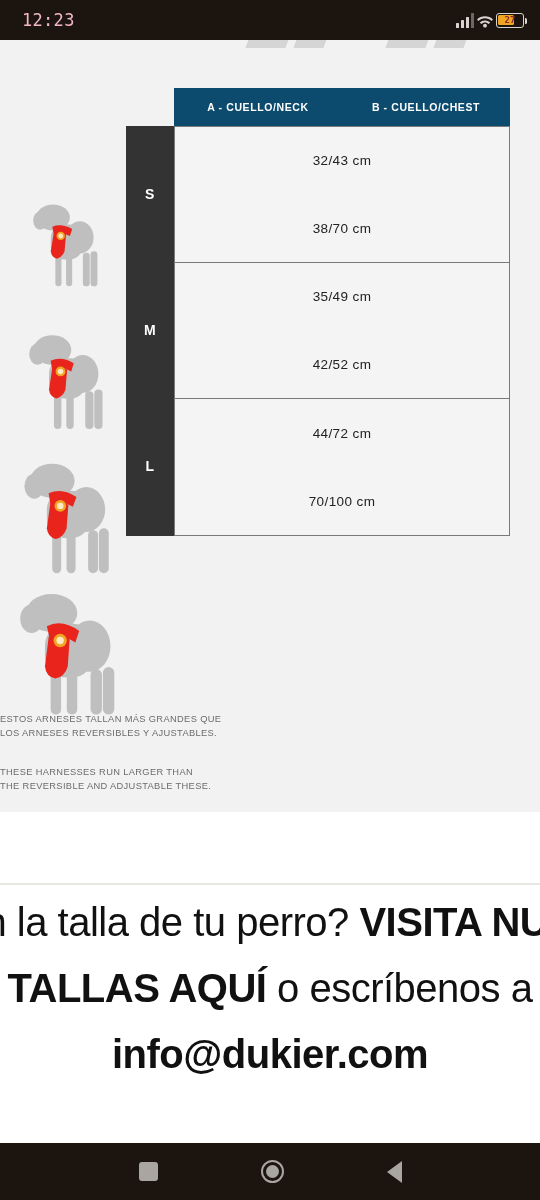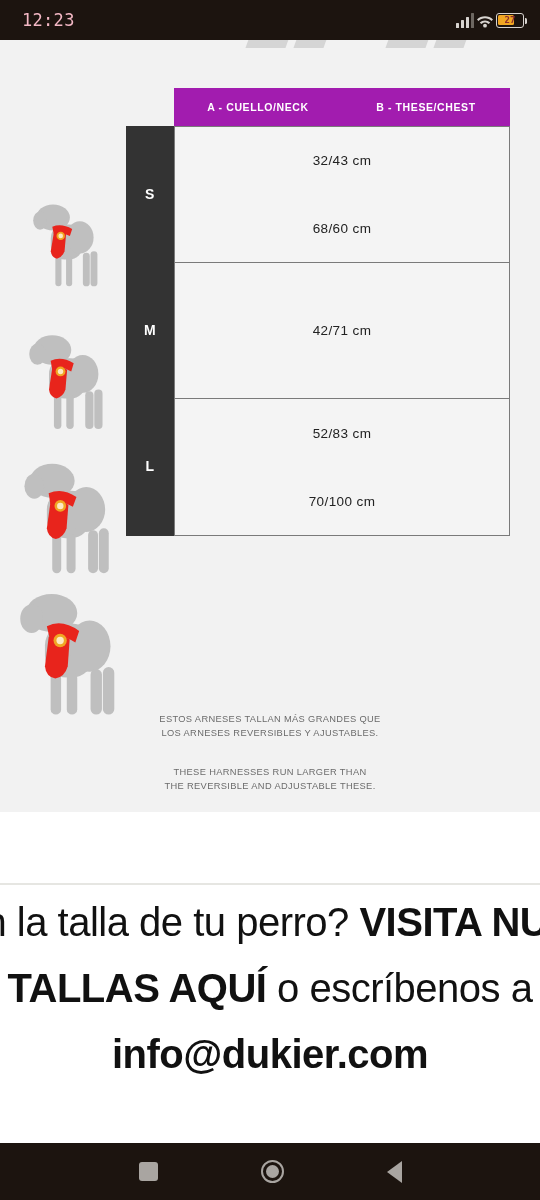--- a/index.html
+++ b/index.html
@@ -125,21 +125,21 @@
 
   
   #size-table {
     position: absolute;
     left: 126px;
     top: 48px;
     width: 384px;
   }
   .table-head {
     display: flex;
-    background: #a21caf;
+    background: #0c4a6e;
     height: 38px;
     margin-left: 48px;
     width: 336px;
   }
   .table-head .th {
     flex: 1;
     display: flex;
     align-items: center;
     justify-content: center;
     color: #ffffff;
@@ -196,21 +196,21 @@
   .dog-s  { top: 134px; height: 136px; }
   .dog-m  { top: 270px; height: 136px; }
   .dog-l  { top: 406px; height: 136px; }
   .dog-xl { top: 542px; height: 136px; }
 
   
   #footnotes {
     position: absolute;
     top: 672px; left: 0;
     width: 540px;
-    text-align: center;
+    text-align: left;
   }
   #footnotes p {
     color: #6b6b6b;
     font-size: 9.3px;
     line-height: 14px;
     letter-spacing: 0.35px;
   }
   #footnotes p.note-en { margin-top: 25px; }
 
   
@@ -403,38 +403,39 @@
             <path d="M45 54 q11 -5 22 3 l-2 28 q-3 11 -13 13 q-10 -2 -11 -13 z"></path>
           </g>
           <circle cx="57" cy="58" r="7" fill="#f0a623"></circle>
           <circle cx="57" cy="58" r="3.9" fill="#fde9c4"></circle>
         </svg>
       </div>
 
       <div id="size-table">
         <div class="table-head">
           <div class="th">A - CUELLO/NECK</div>
-          <div class="th">B - THESE/CHEST</div>
+          <div class="th">B - CUELLO/CHEST</div>
         </div>
         <div class="table-body">
           <div class="size-col">
             <div class="size-cell">S</div>
             <div class="size-cell">M</div>
             <div class="size-cell">L</div>
           </div>
           <div class="data-cols">
             <div class="data-row">
               <div class="data-cell">32/43 cm</div>
-              <div class="data-cell">68/60 cm</div>
+              <div class="data-cell">38/70 cm</div>
             </div>
             <div class="data-row">
-              <div class="data-cell">42/71 cm</div>
+              <div class="data-cell">35/49 cm</div>
+              <div class="data-cell">42/52 cm</div>
             </div>
             <div class="data-row">
-              <div class="data-cell">52/83 cm</div>
+              <div class="data-cell">44/72 cm</div>
               <div class="data-cell">70/100 cm</div>
             </div>
           </div>
         </div>
       </div>
 
       <div id="footnotes">
         <p class="note-es">
           <span>ESTOS ARNESES TALLAN MÁS GRANDES QUE</span><br>
           <span>LOS ARNESES REVERSIBLES Y AJUSTABLES.</span>

